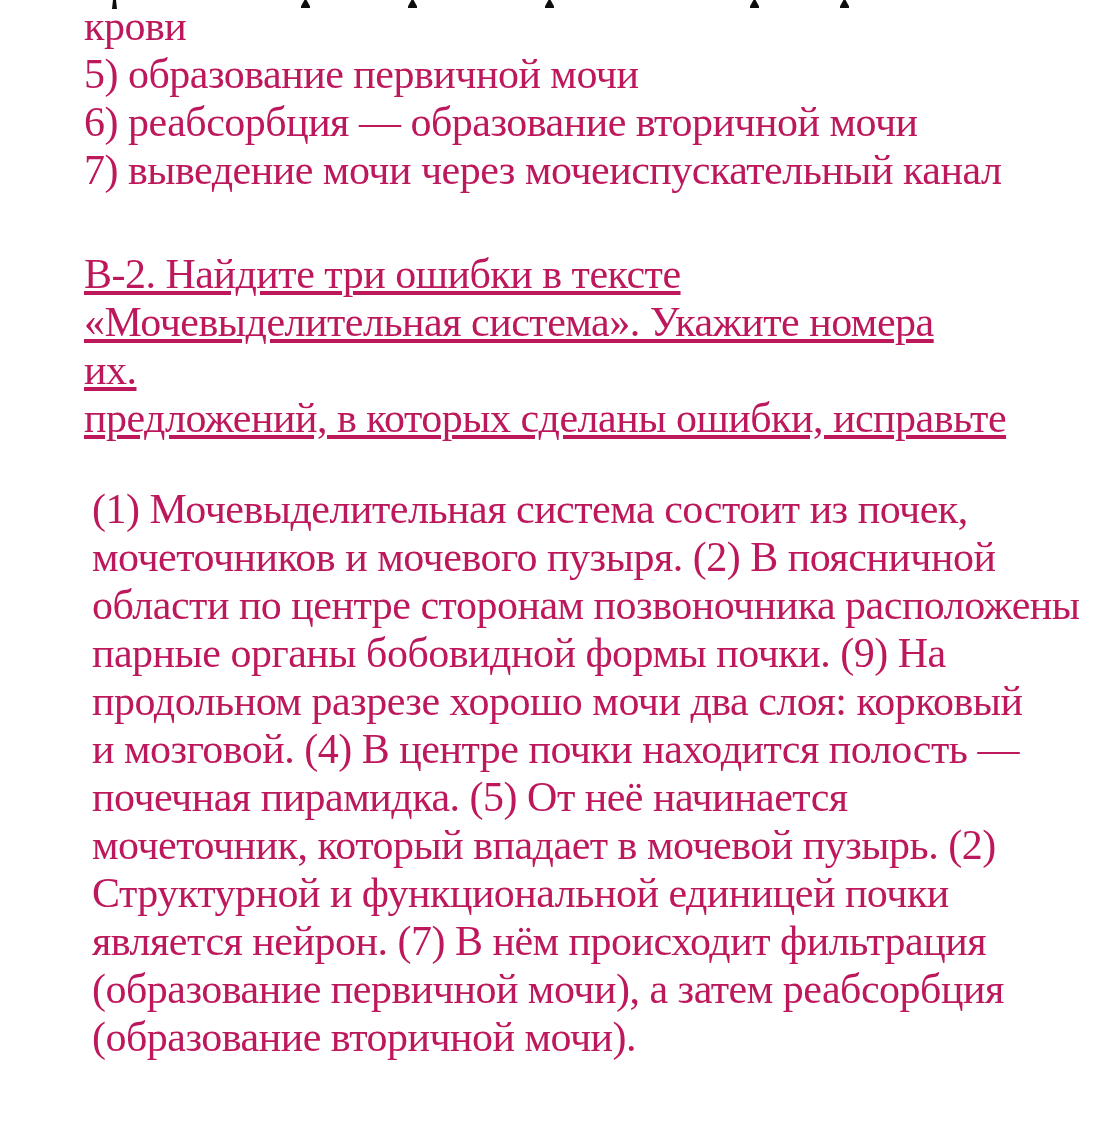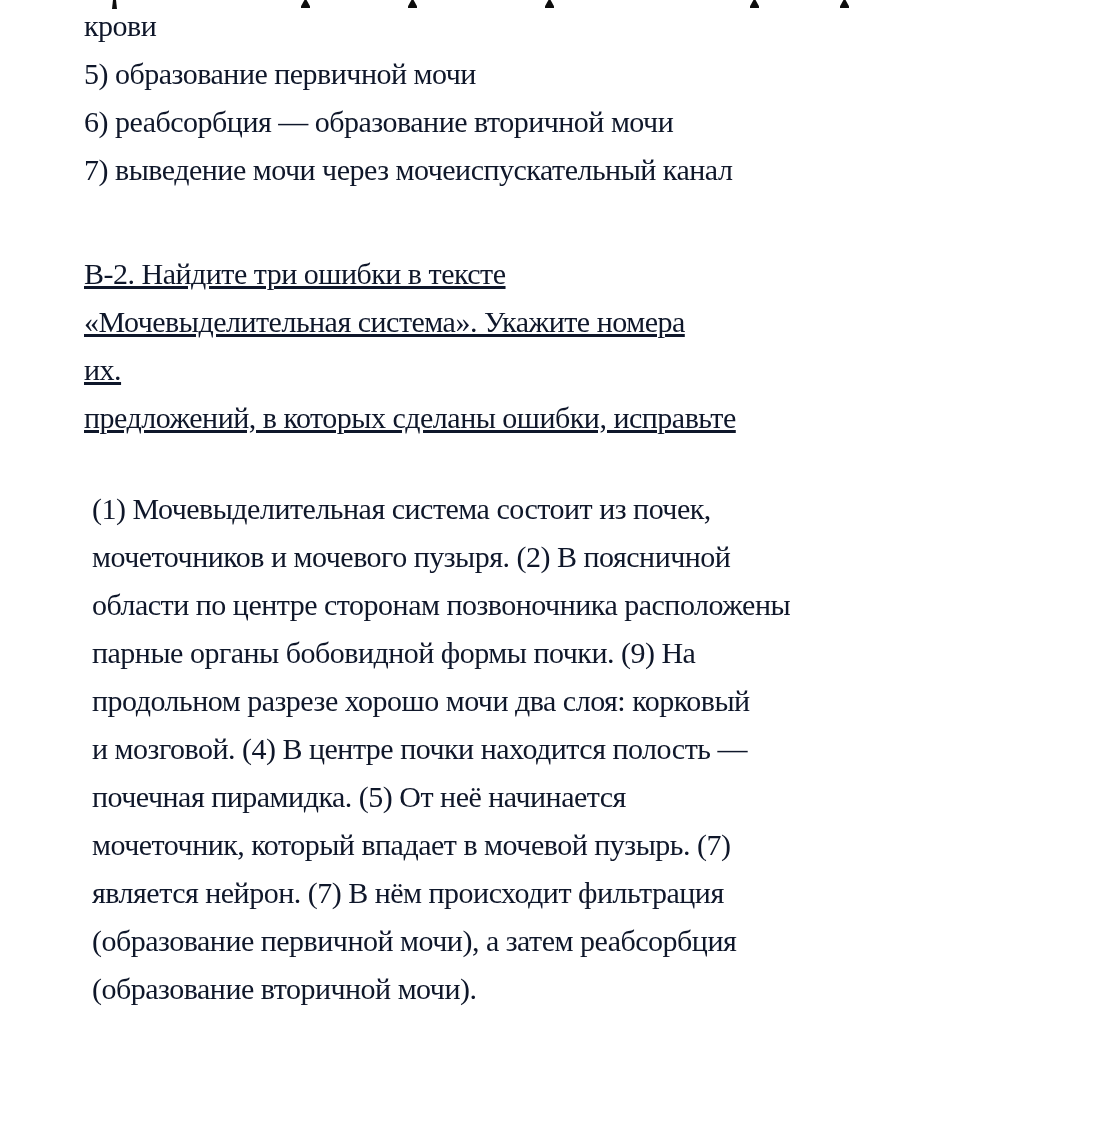--- a/index.html
+++ b/index.html
@@ -7,22 +7,22 @@
     padding: 0;
     background: #ffffff;
   }
   .page {
     position: relative;
     width: 1120px;
     height: 1121px;
     background: #ffffff;
     overflow: hidden;
     font-family: "Liberation Serif", "DejaVu Serif", serif;
-    color: #0f172a;
-    font-size: 30px;
+    color: #be185d;
+    font-size: 42px;
     letter-spacing: -0.5px;
   }
   .block {
     position: absolute;
     left: 84px;
     right: 20px;
   }
   .line {
     line-height: 48px;
     white-space: nowrap;
@@ -81,19 +81,20 @@
   </div>
 
   <div class="block block-body">
     <div class="line">(1) Мочевыделительная система состоит из почек,</div>
     <div class="line">мочеточников и мочевого пузыря. (2) В поясничной</div>
     <div class="line">области по центре сторонам позвоночника расположены</div>
     <div class="line">парные органы бобовидной формы почки. (9) На</div>
     <div class="line">продольном разрезе хорошо мочи два слоя: корковый</div>
     <div class="line">и мозговой. (4) В центре почки находится полость —</div>
     <div class="line">почечная пирамидка. (5) От неё начинается</div>
-    <div class="line">мочеточник, который впадает в мочевой пузырь. (7)</div>
+    <div class="line">мочеточник, который впадает в мочевой пузырь. (2)</div>
+    <div class="line">Структурной и функциональной единицей почки</div>
     <div class="line">является нейрон. (7) В нём происходит фильтрация</div>
     <div class="line">(образование первичной мочи), а затем реабсорбция</div>
     <div class="line">(образование вторичной мочи).</div>
   </div>
 
 </div>
 
 </body></html>

